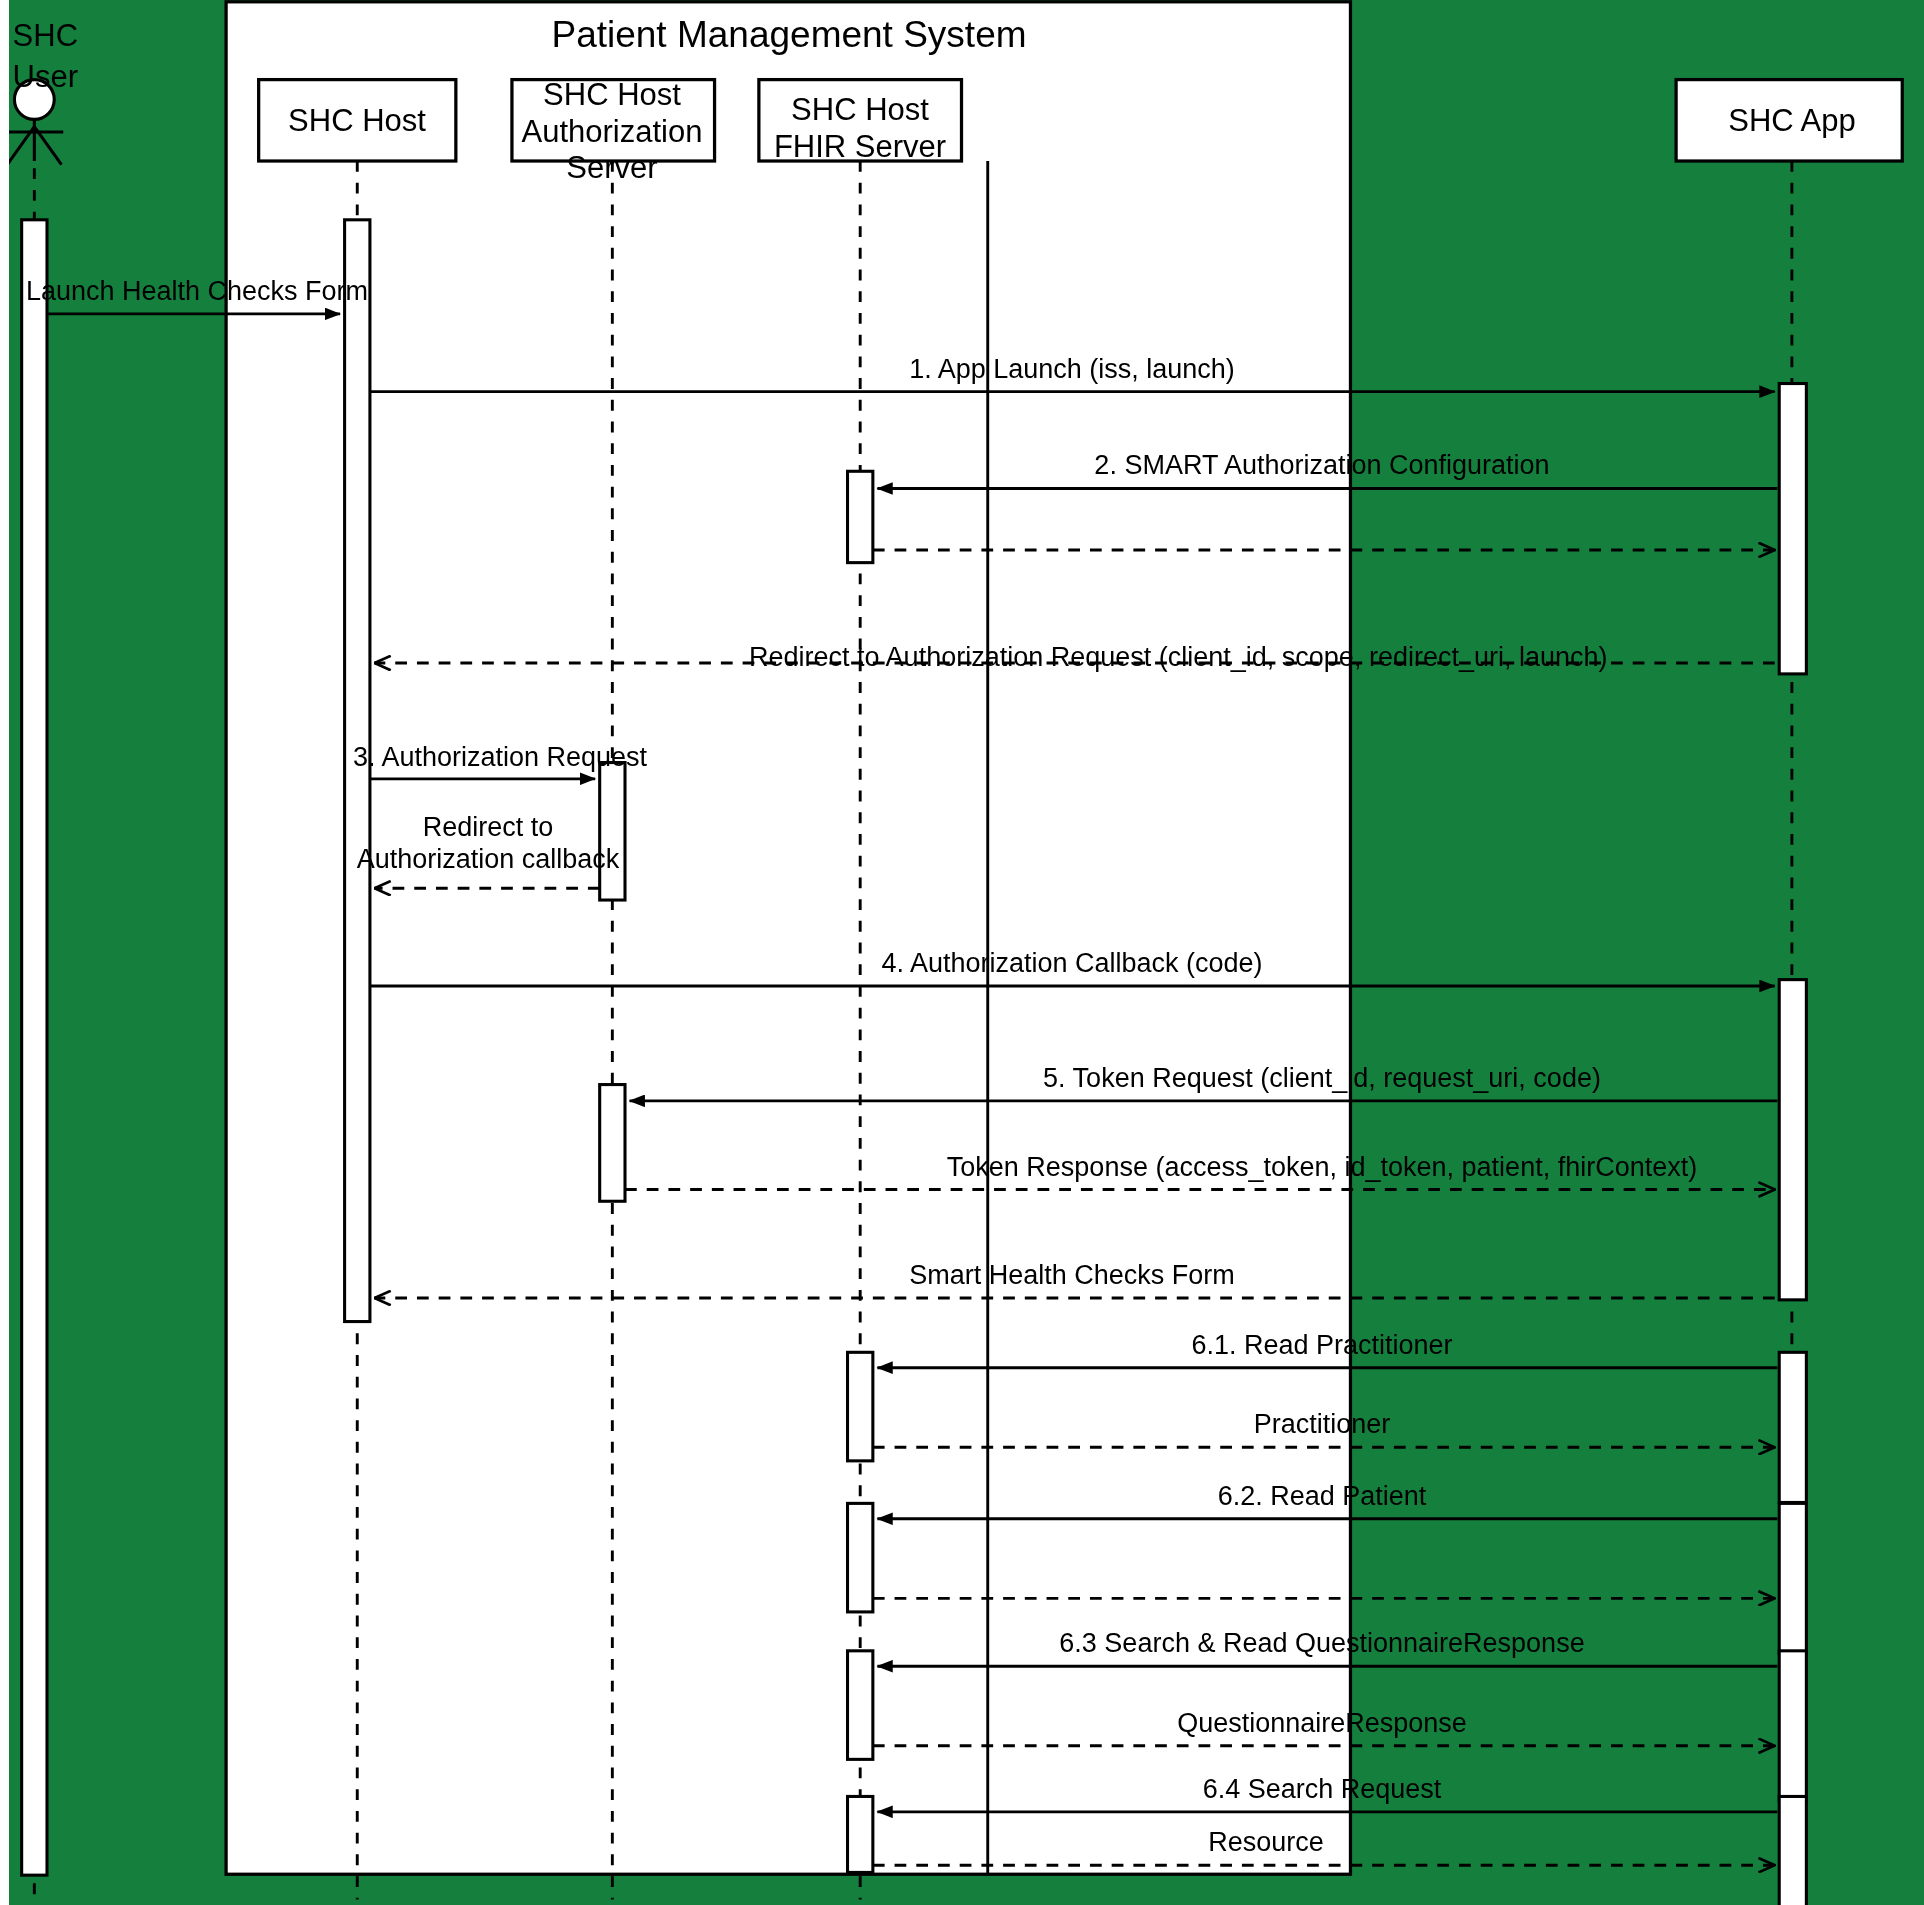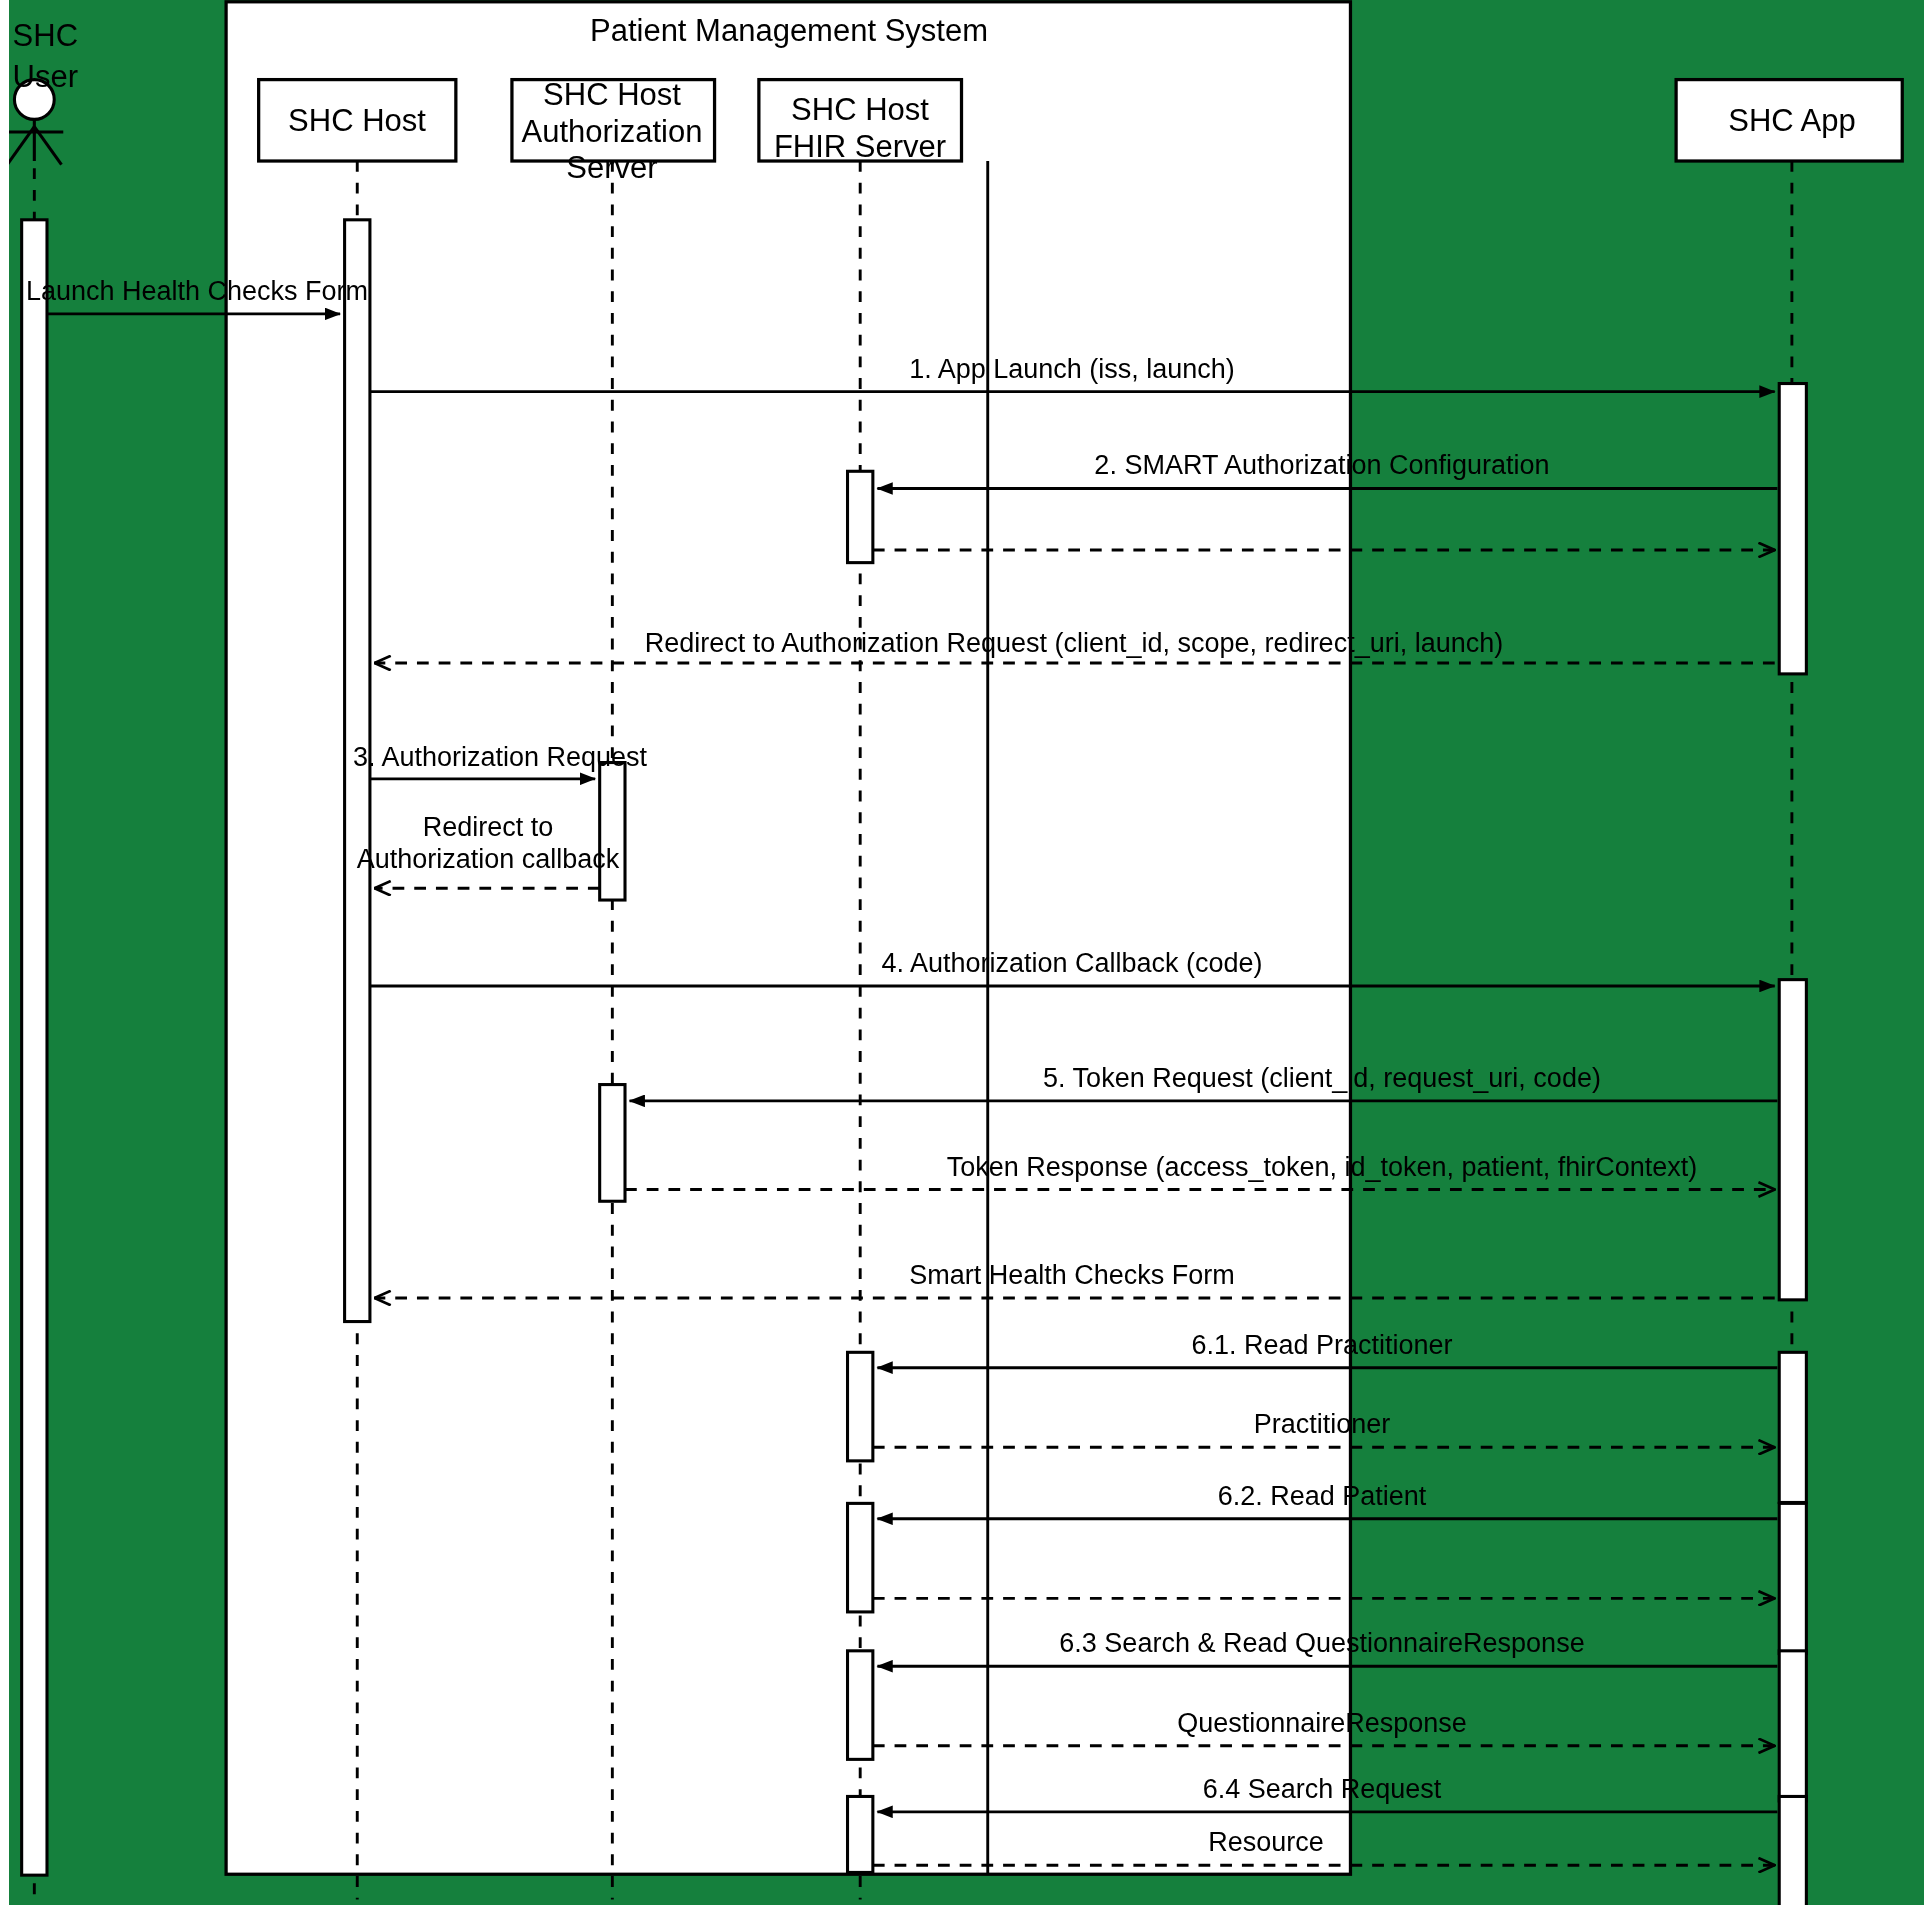--- a/index.html
+++ b/index.html
@@ -3,21 +3,21 @@
 <meta charset="utf-8">
 <style>
   html, body { margin:0; padding:0; background:#ffffff; }
   body { font-family:"Liberation Sans", sans-serif; color:#000; }
   #stage { position:relative; width:1924px; height:1905px; background:#15803d; overflow:hidden;margin-left:9px; }
   svg.diagram { position:absolute; left:0; top:0; width:1924px; height:1905px; }
   .lbl { position:absolute; font-family:"Liberation Sans", sans-serif; color:#000;
          white-space:pre; line-height:1.18; }
   .msg { font-size:27px; text-align:center; transform:translateX(-50%); }
   .boxlbl { font-size:31px; text-align:center; transform:translateX(-50%); }
-  .titlelbl { font-size:31px; text-align:center; transform:translateX(-50%); }
+  .titlelbl { font-size:37px; text-align:center; transform:translateX(-50%); }
   .actorlbl { font-size:31px; text-align:left; line-height:1.3; }
 </style>
 </head>
 <body>
 
 <div id="stage">
 
   <svg class="diagram" viewBox="0 0 2127 2106">
     <defs>
       <marker id="arrowFilled" markerWidth="18" markerHeight="14" refX="17" refY="7" orient="auto" markerUnits="userSpaceOnUse">
@@ -119,21 +119,21 @@
   <div class="lbl boxlbl" style="left:603px; top:77px; width:217px;">SHC Host
 Authorization
 Server</div>
   <div class="lbl boxlbl" style="left:851px; top:92px; width:217px;">SHC Host
 FHIR Server</div>
   <div class="lbl boxlbl" style="left:1783px; top:103px; width:235px;">SHC App</div>
 
   <div class="lbl msg" style="left:188px; top:276px; width:416px;">Launch Health Checks Form</div>
   <div class="lbl msg" style="left:1063px; top:354px; width:543px;">1. App Launch (iss, launch)</div>
   <div class="lbl msg" style="left:1313px; top:450px; width:688px;">2. SMART Authorization Configuration</div>
-  <div class="lbl msg" style="left:1065px; top:628px; width:1067px;">Redirect to Authorization Request (client_id, scope, redirect_uri, launch)</div>
+  <div class="lbl msg" style="left:1065px; top:642px; width:1067px;text-align:right;">Redirect to Authorization Request (client_id, scope, redirect_uri, launch)</div>
   <div class="lbl msg" style="left:491px; top:742px; width:380px;">3. Authorization Request</div>
   <div class="lbl msg" style="left:479px; top:812px; width:344px; text-align:center;">Redirect to
 Authorization callback</div>
   <div class="lbl msg" style="left:1063px; top:948px; width:579px;">4. Authorization Callback (code)</div>
   <div class="lbl msg" style="left:1313px; top:1063px; width:814px;">5. Token Request (client_id, request_uri, code)</div>
   <div class="lbl msg" style="left:1313px; top:1152px; width:923px;">Token Response (access_token, id_token, patient, fhirContext)</div>
   <div class="lbl msg" style="left:1063px; top:1260px; width:579px;">Smart Health Checks Form</div>
   <div class="lbl msg" style="left:1313px; top:1330px; width:579px;">6.1. Read Practitioner</div>
   <div class="lbl msg" style="left:1313px; top:1409px; width:579px;">Practitioner</div>
   <div class="lbl msg" style="left:1313px; top:1481px; width:579px;">6.2. Read Patient</div>

